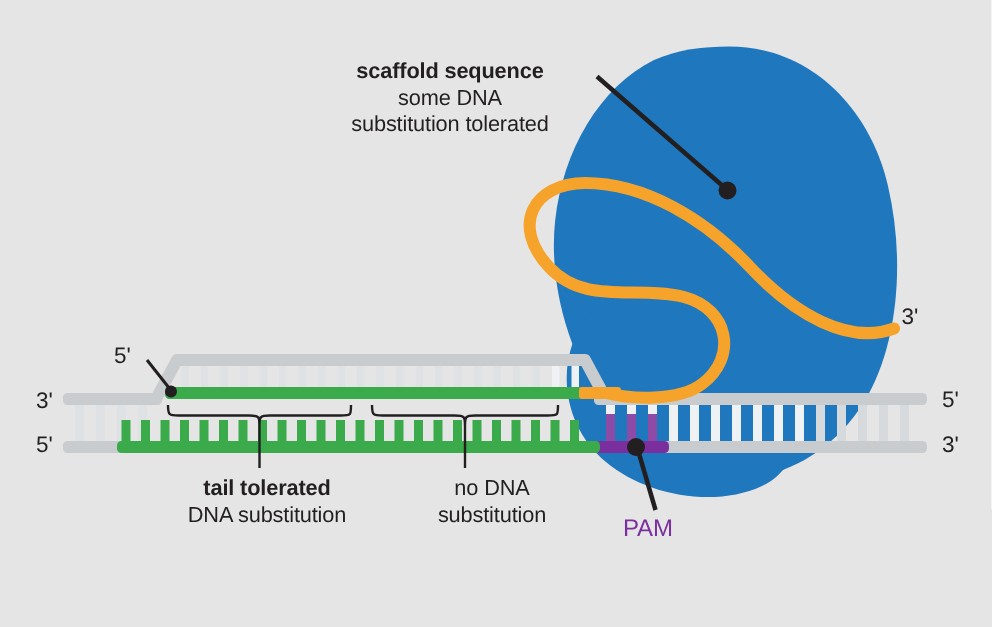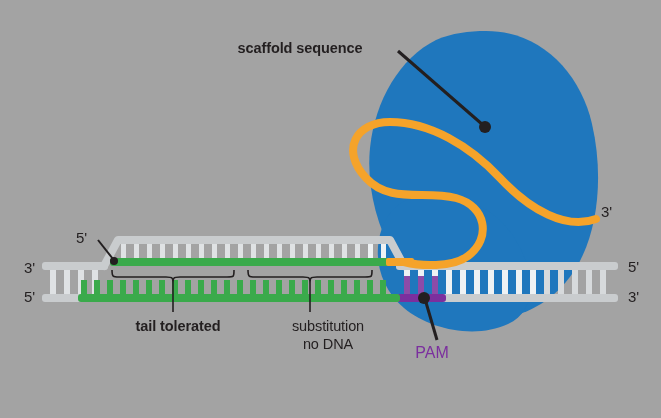--- a/index.html
+++ b/index.html
@@ -7,21 +7,21 @@
     padding: 0;
     background: #ffffff;
   }
   body {
     font-family: "Liberation Sans", sans-serif;
   }
   #canvas {
     position: relative;
     width: 661px;
     height: 418px;
-    background: #a3a3a3;
+    background: #e5e5e5;
     overflow: hidden;
   }
   #figure-svg {
     position: absolute;
     left: 0;
     top: 0;
   }
   .label-block {
     position: absolute;
     text-align: center;
@@ -252,29 +252,32 @@
       <path d="M 396 264 C 396 274 390 276 383 276 L 360 276" stroke="#231f20" stroke-width="1.6" fill="none" opacity="0"></path>
     </g>
 
     <path d="M 116 264 C 116 272 122 274 130 274 L 170 274" fill="none" stroke="#231f20" stroke-width="1.6" opacity="0"></path>
 
     <path d="M 382 266 C 382 274 378 276 372 276 L 350 276" fill="none" stroke="#231f20" stroke-width="1.8" opacity="0"></path>
   </svg>
 
   <div class="label-block" id="scaffold-label">
     <div class="label-head">scaffold sequence</div>
+    <div class="label-sub">some DNA</div>
+    <div class="label-sub">substitution tolerated</div>
   </div>
 
   <div class="label-block" id="tail-label">
     <div class="label-head">tail tolerated</div>
+    <div class="label-sub">DNA substitution</div>
   </div>
 
   <div class="label-block" id="seed-label">
+    <div class="label-sub">no DNA</div>
     <div class="label-sub">substitution</div>
-    <div class="label-sub">no DNA</div>
   </div>
 
   <div class="label-block" id="pam-label">
     <span>PAM</span>
   </div>
 
   <div class="end-label" id="end-5-guide">5'</div>
   <div class="end-label" id="end-3-left">3'</div>
   <div class="end-label" id="end-5-left">5'</div>
   <div class="end-label" id="end-3-rna">3'</div>

